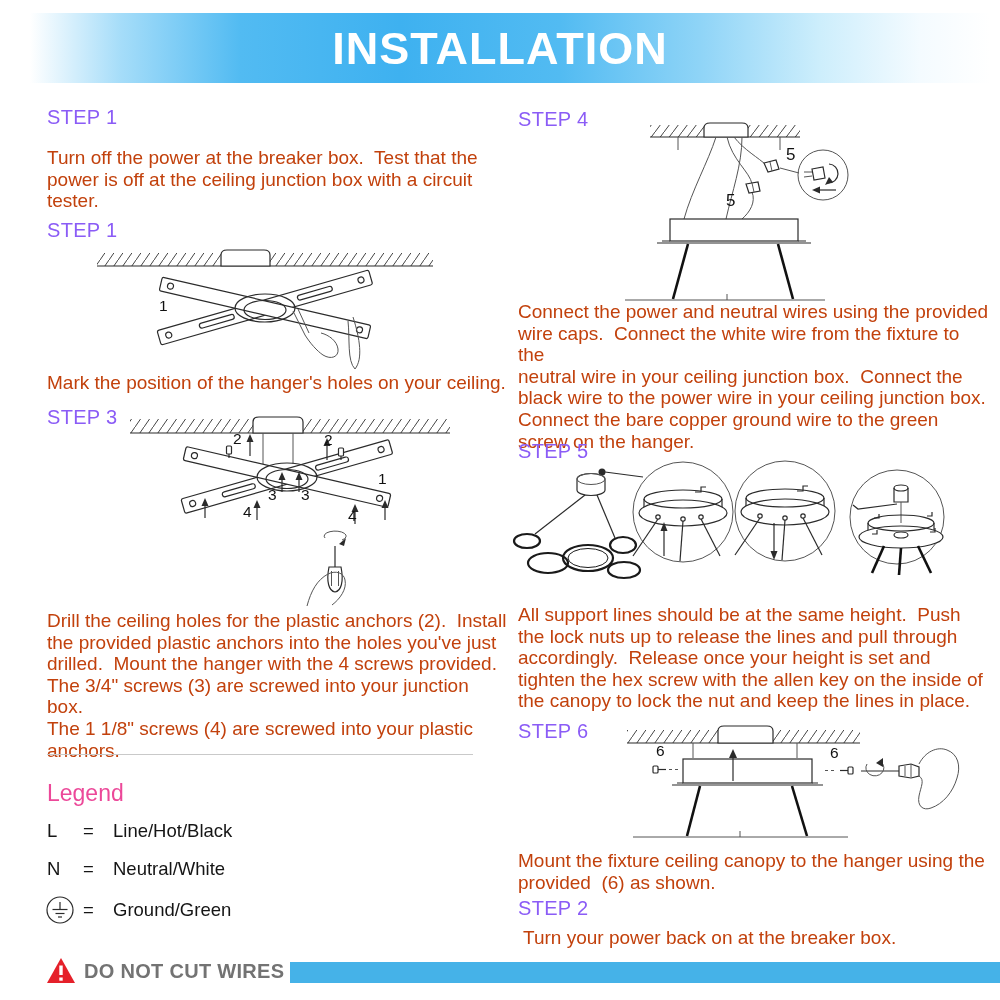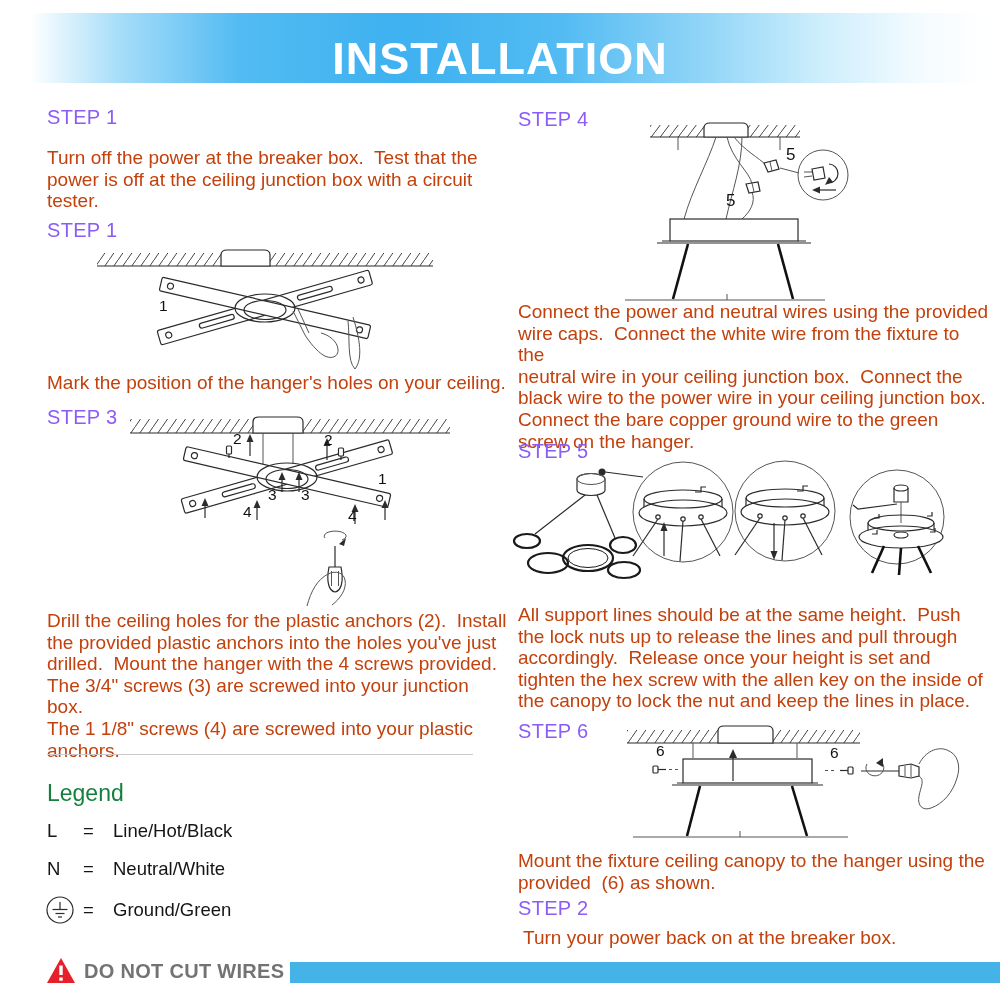--- a/index.html
+++ b/index.html
@@ -1,23 +1,23 @@
 <!DOCTYPE html>
 <html><head>
 <meta charset="utf-8">
 <style>
   html,body{margin:0;padding:0;background:#fff;}
   body{width:1000px;height:1000px;position:relative;font-family:"Liberation Sans",sans-serif;color:#1c1c1c;overflow:hidden;}
   .band{position:absolute;left:0;top:13px;width:1000px;height:70px;
     background:linear-gradient(90deg,#ffffff 0%,#ffffff 3%,#a6ddf9 12%,#52bbf2 24%,#3eb1f0 40%,#52bbf2 56%,#8fd4f7 70%,#cdeefc 82%,#f4fbff 92%,#ffffff 99%);}
-  .band h1{margin:12px;text-align:center;line-height:68px;font-size:45px;font-weight:bold;color:#fff;letter-spacing:1px;}
+  .band h1{margin:2px;text-align:center;line-height:68px;font-size:45px;font-weight:bold;color:#fff;letter-spacing:1px;}
   .step-label{position:absolute;color:#8b5cf6;font-size:20px;letter-spacing:.3px;text-align:center;}
   .body-text{position:absolute;font-size:19px;line-height:21.6px;white-space:pre-wrap;color:#c2410c;}
   .divider{position:absolute;height:1px;background:#c9c9c9;}
-  .legend-title{position:absolute;color:#15803d;font-size:23px;}
+  .legend-title{position:absolute;color:#ec4899;font-size:23px;}
   .legend-row{position:absolute;display:flex;align-items:center;font-size:18.5px;color:#151515;}
   .l-sym{width:36px;}
   .l-eq{width:30px;}
   .warn-text{position:absolute;color:#737373;font-size:20px;font-weight:bold;letter-spacing:.3px;}
   .blue-bar{position:absolute;left:290px;top:962px;width:710px;height:21px;background:#45b2e8;}
   svg{position:absolute;overflow:visible;}
   svg .ln{stroke:#2b2b2b;stroke-width:1.2;fill:none;}
   svg .thin{stroke:#555;stroke-width:1;fill:none;}
   svg .wh{fill:#fff;stroke:#2b2b2b;stroke-width:1.2;}
   svg .leg{stroke:#111;stroke-width:2.6;fill:none;}

